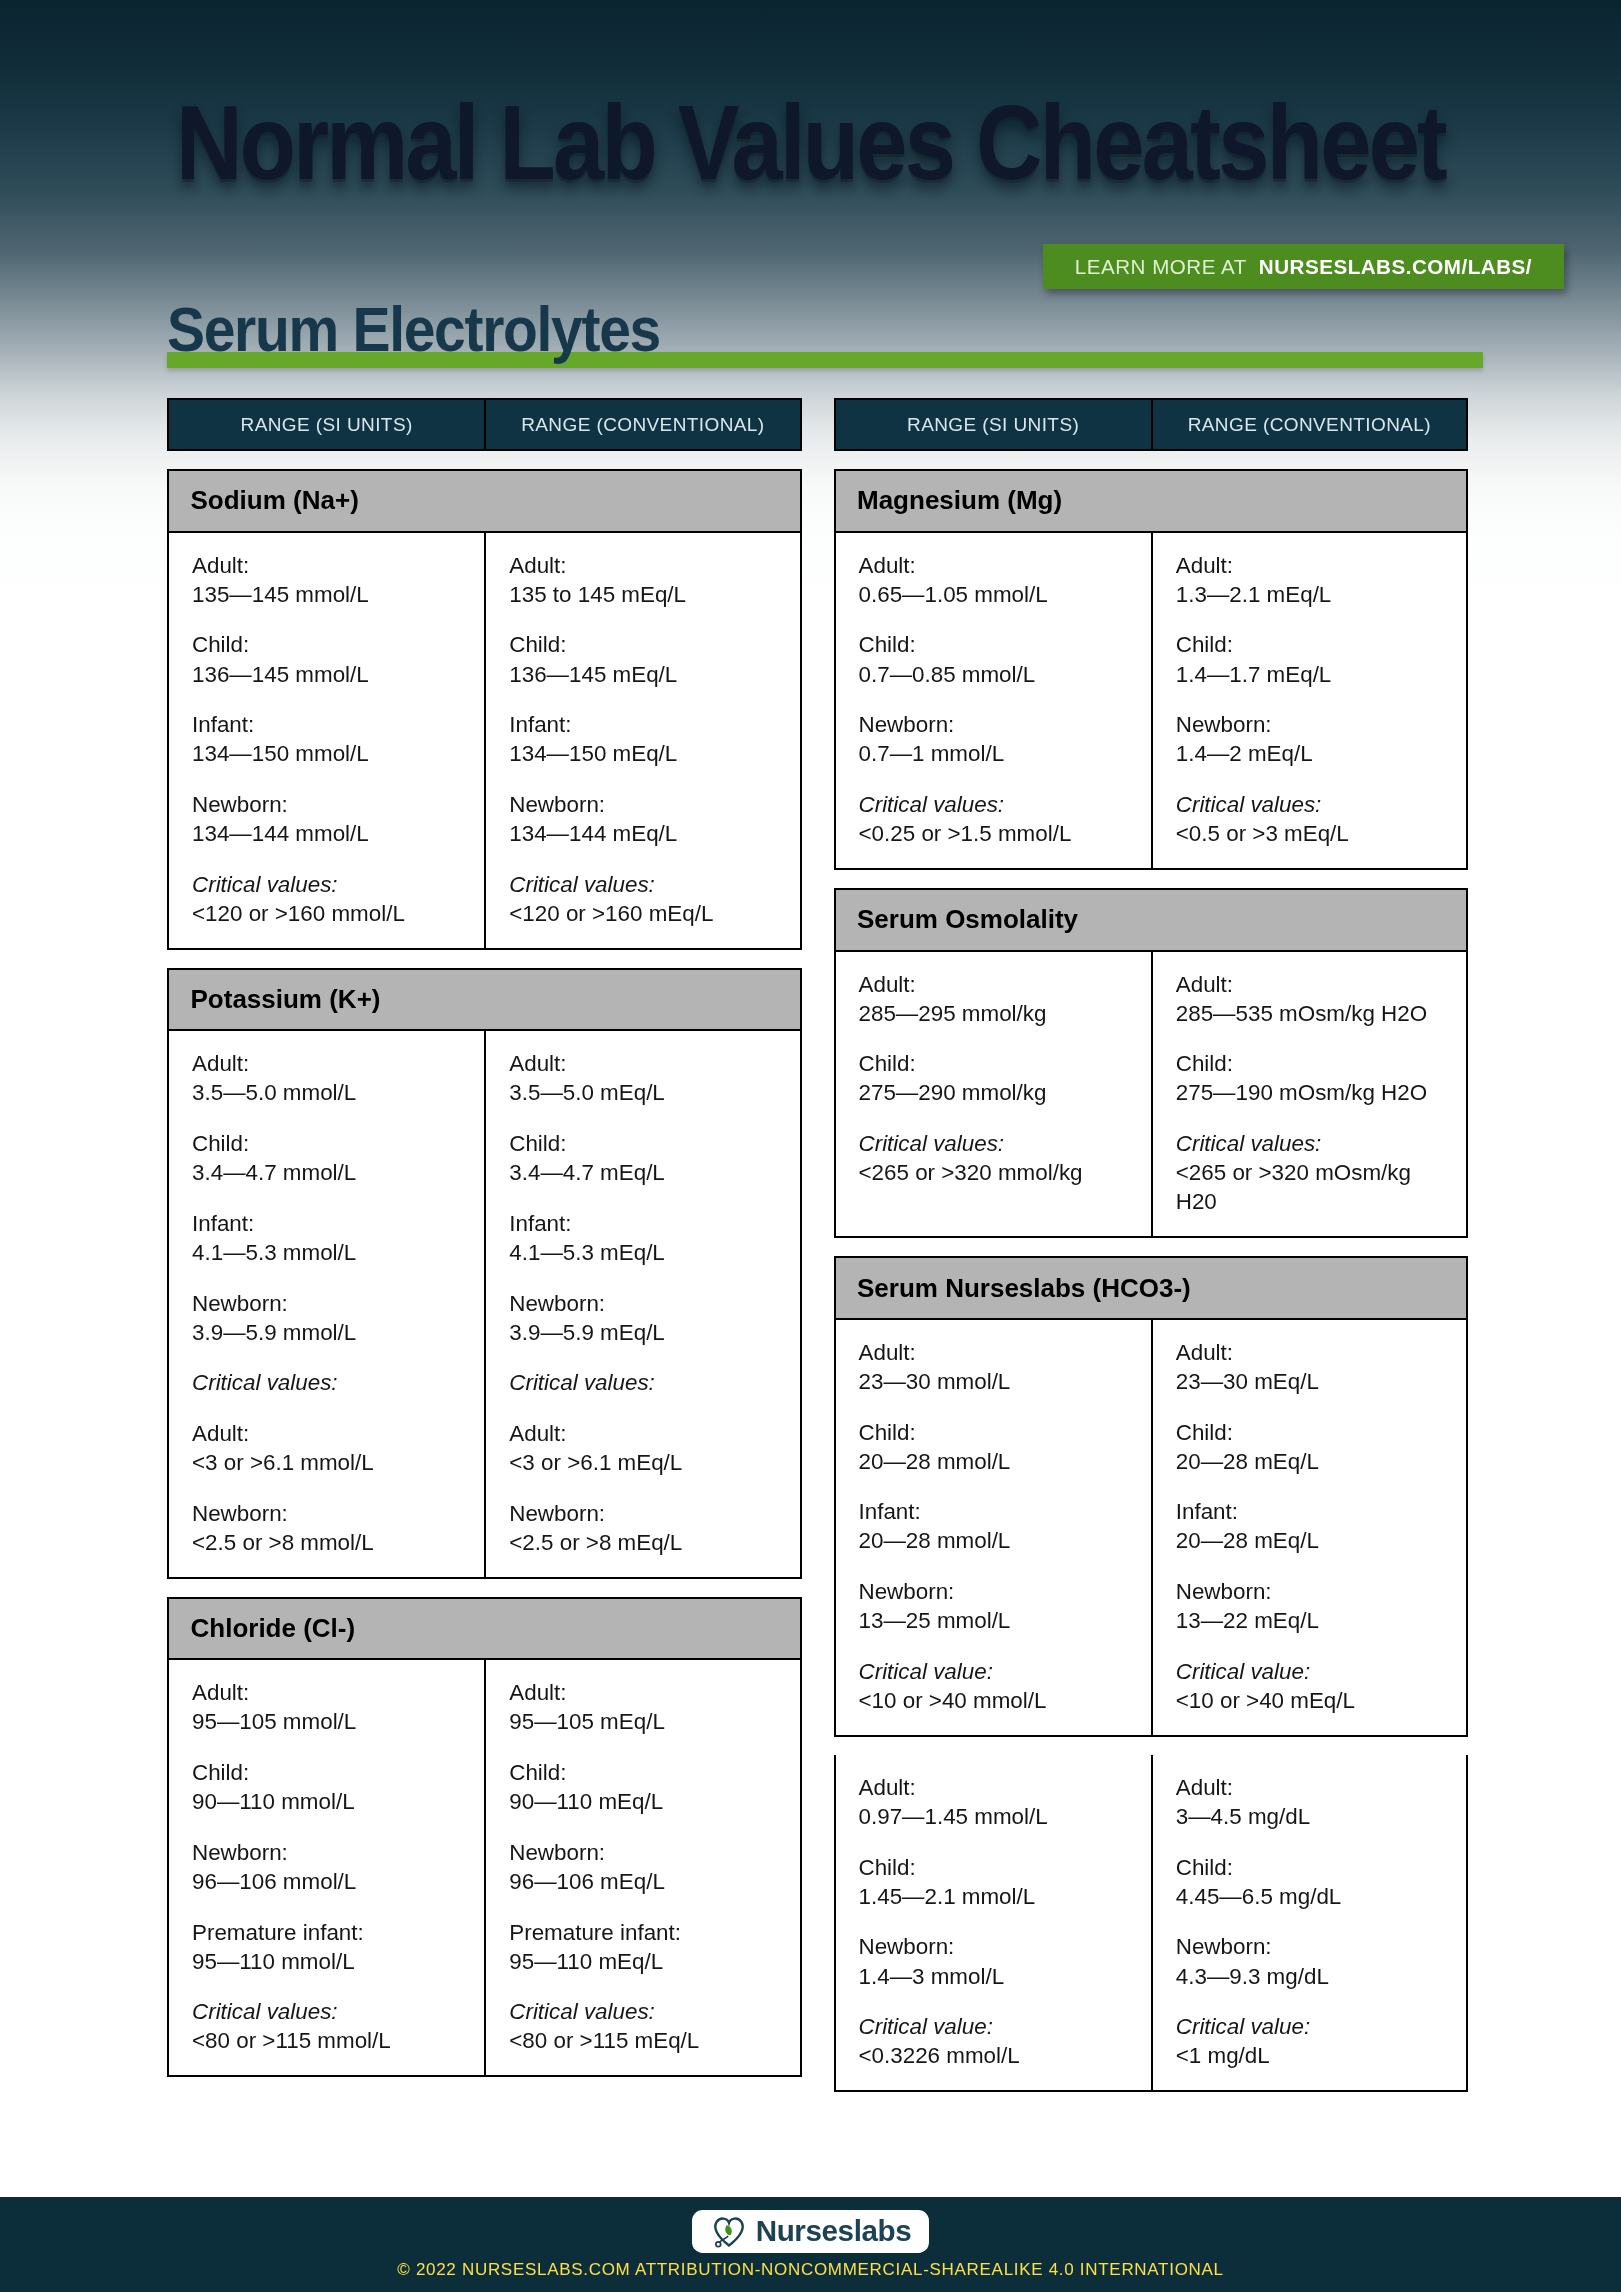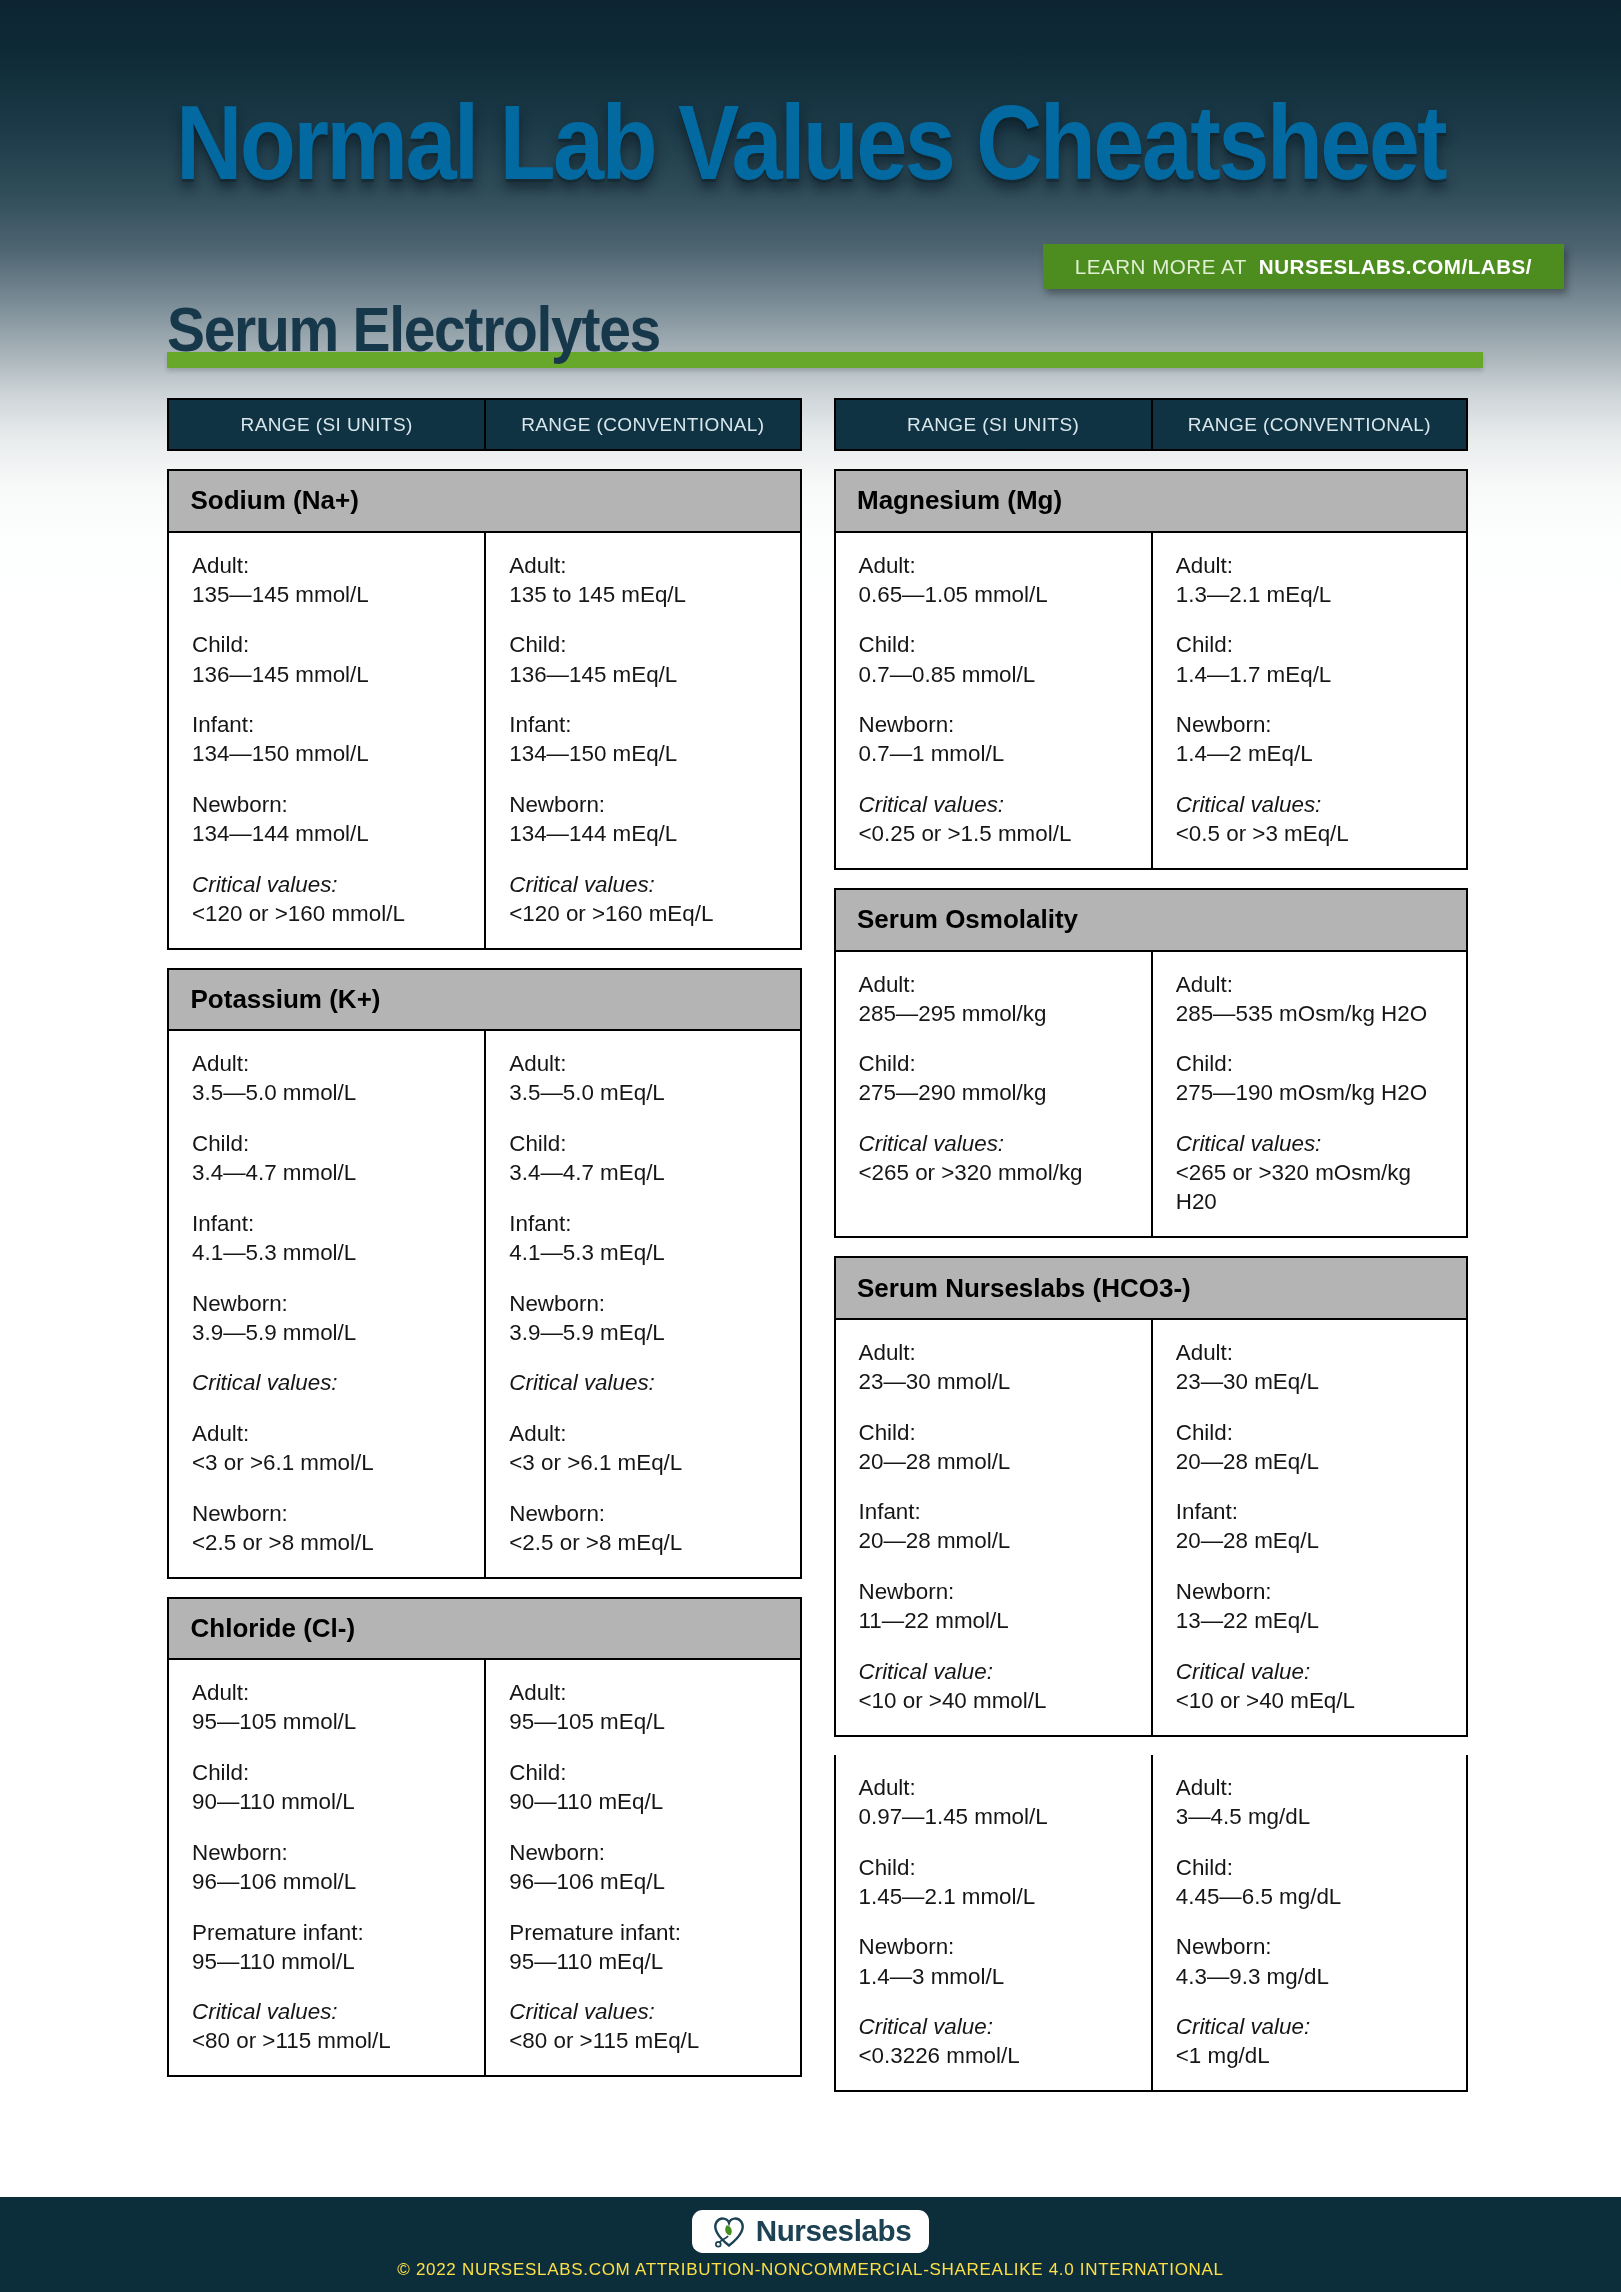--- a/index.html
+++ b/index.html
@@ -19,21 +19,21 @@
     background:
       linear-gradient(180deg,
         #0b2430 0px,#102c39 63px,#1b3947 125px,#2e4b58 188px,
         #4f6672 251px,#7b8d97 304px,#a8b3b9 354px,#cdd4d7 394px,
         #e9eced 439px,#f7f8f8 484px,#fdfefe 537px,#ffffff 627px,#ffffff 100%);
   }
 
   
   .title{
     margin:0;padding-top:88px;text-align:center;
-    font-size:92px;font-weight:bold;color:#0369a1;letter-spacing:-2.7px;
+    font-size:92px;font-weight:bold;color:#0f172a;letter-spacing:-2.7px;
     position:relative;z-index:1;
   }
   .title .stretch{
     display:inline-block;transform:scaleY(1.14);transform-origin:50% 30%;
     text-shadow:0 2.7px 0 rgba(10,25,35,.35), 0 8px 10.7px rgba(8,20,28,.55);
   }
   .banner{
     position:absolute;top:244px;right:57px;
     background:var(--banner-green);color:#fff;
     padding:10.7px 32px;font-size:20.6px;letter-spacing:0.5px;
@@ -368,21 +368,21 @@
             <div class="entry">
               <div class="elabel">Child:</div>
               <div class="evalue">20—28 mmol/L</div>
             </div>
             <div class="entry">
               <div class="elabel">Infant:</div>
               <div class="evalue">20—28 mmol/L</div>
             </div>
             <div class="entry">
               <div class="elabel">Newborn:</div>
-              <div class="evalue">11—22 mmol/L</div>
+              <div class="evalue">13—25 mmol/L</div>
             </div>
             <div class="entry">
               <div class="elabel italic">Critical value:</div>
               <div class="evalue">&lt;10 or &gt;40 mmol/L</div>
             </div>
           </div>
           <div class="cell cell-right">
             <div class="entry">
               <div class="elabel">Adult:</div>
               <div class="evalue">23—30 mEq/L</div>

